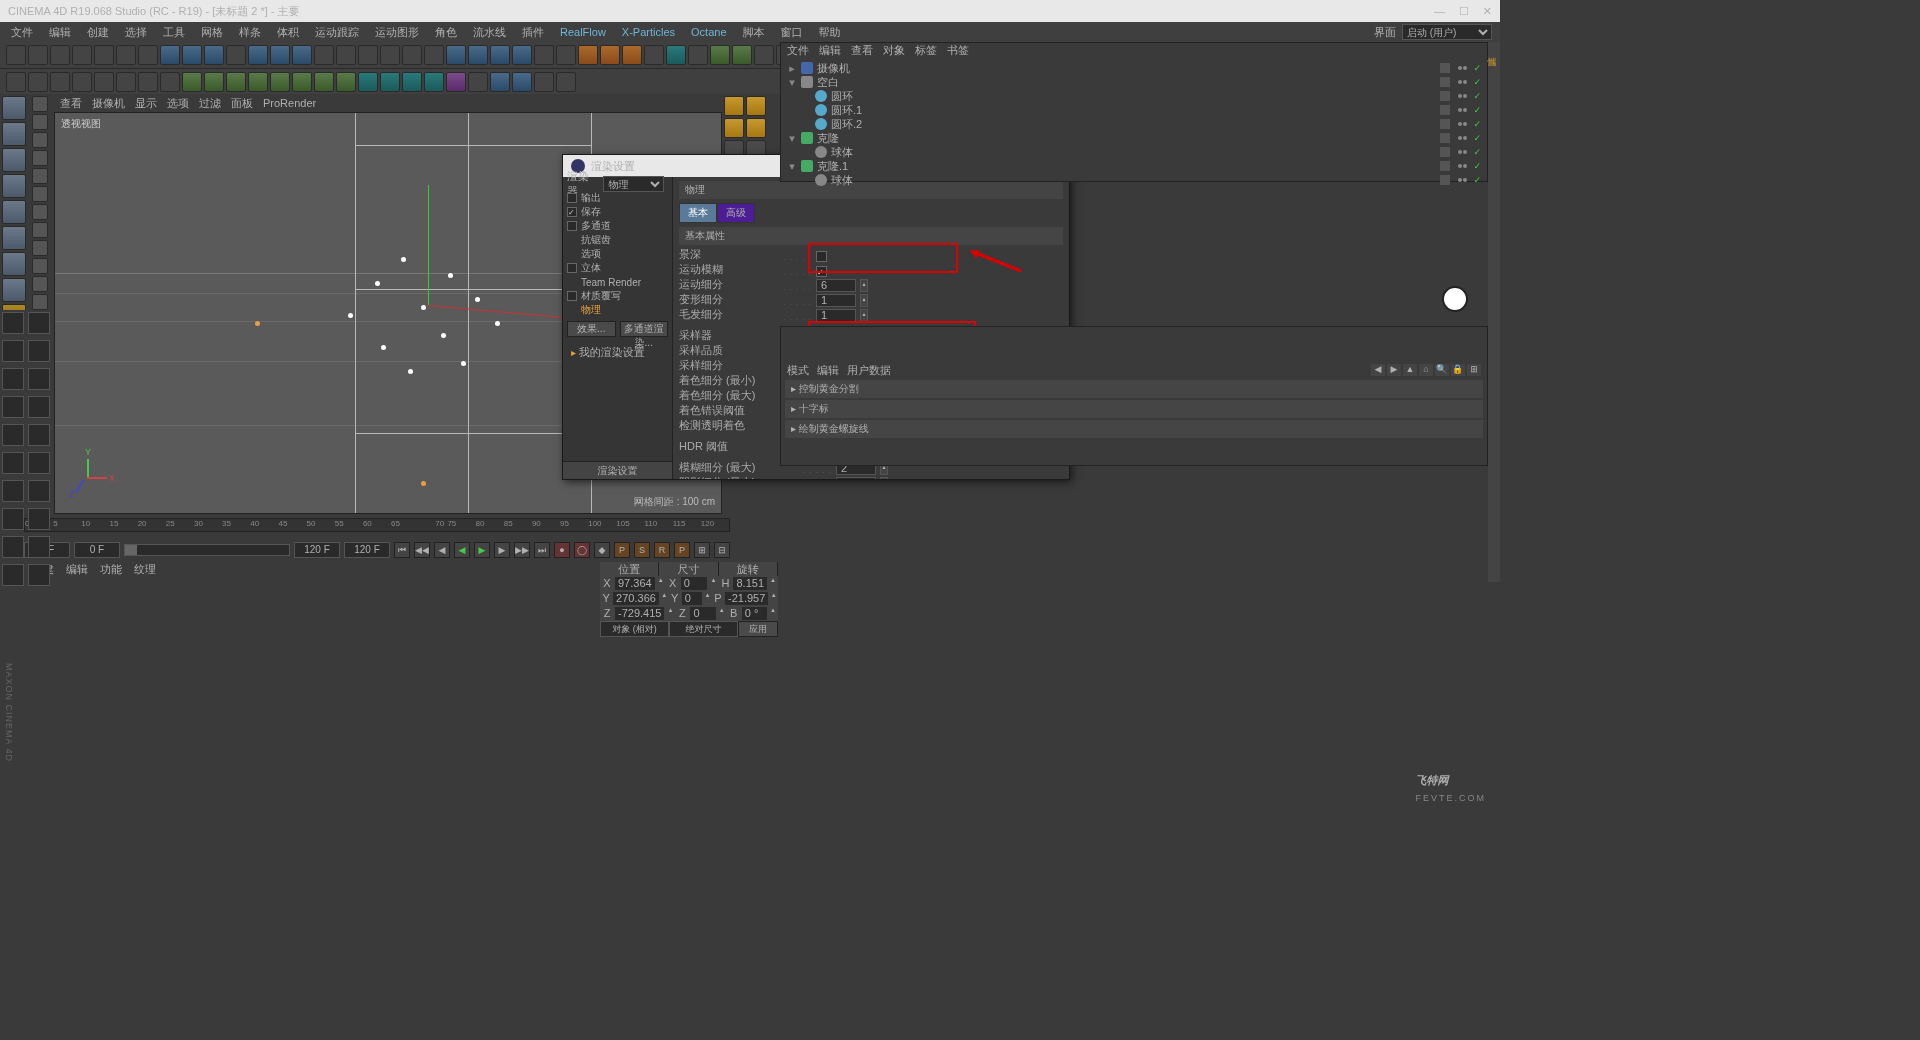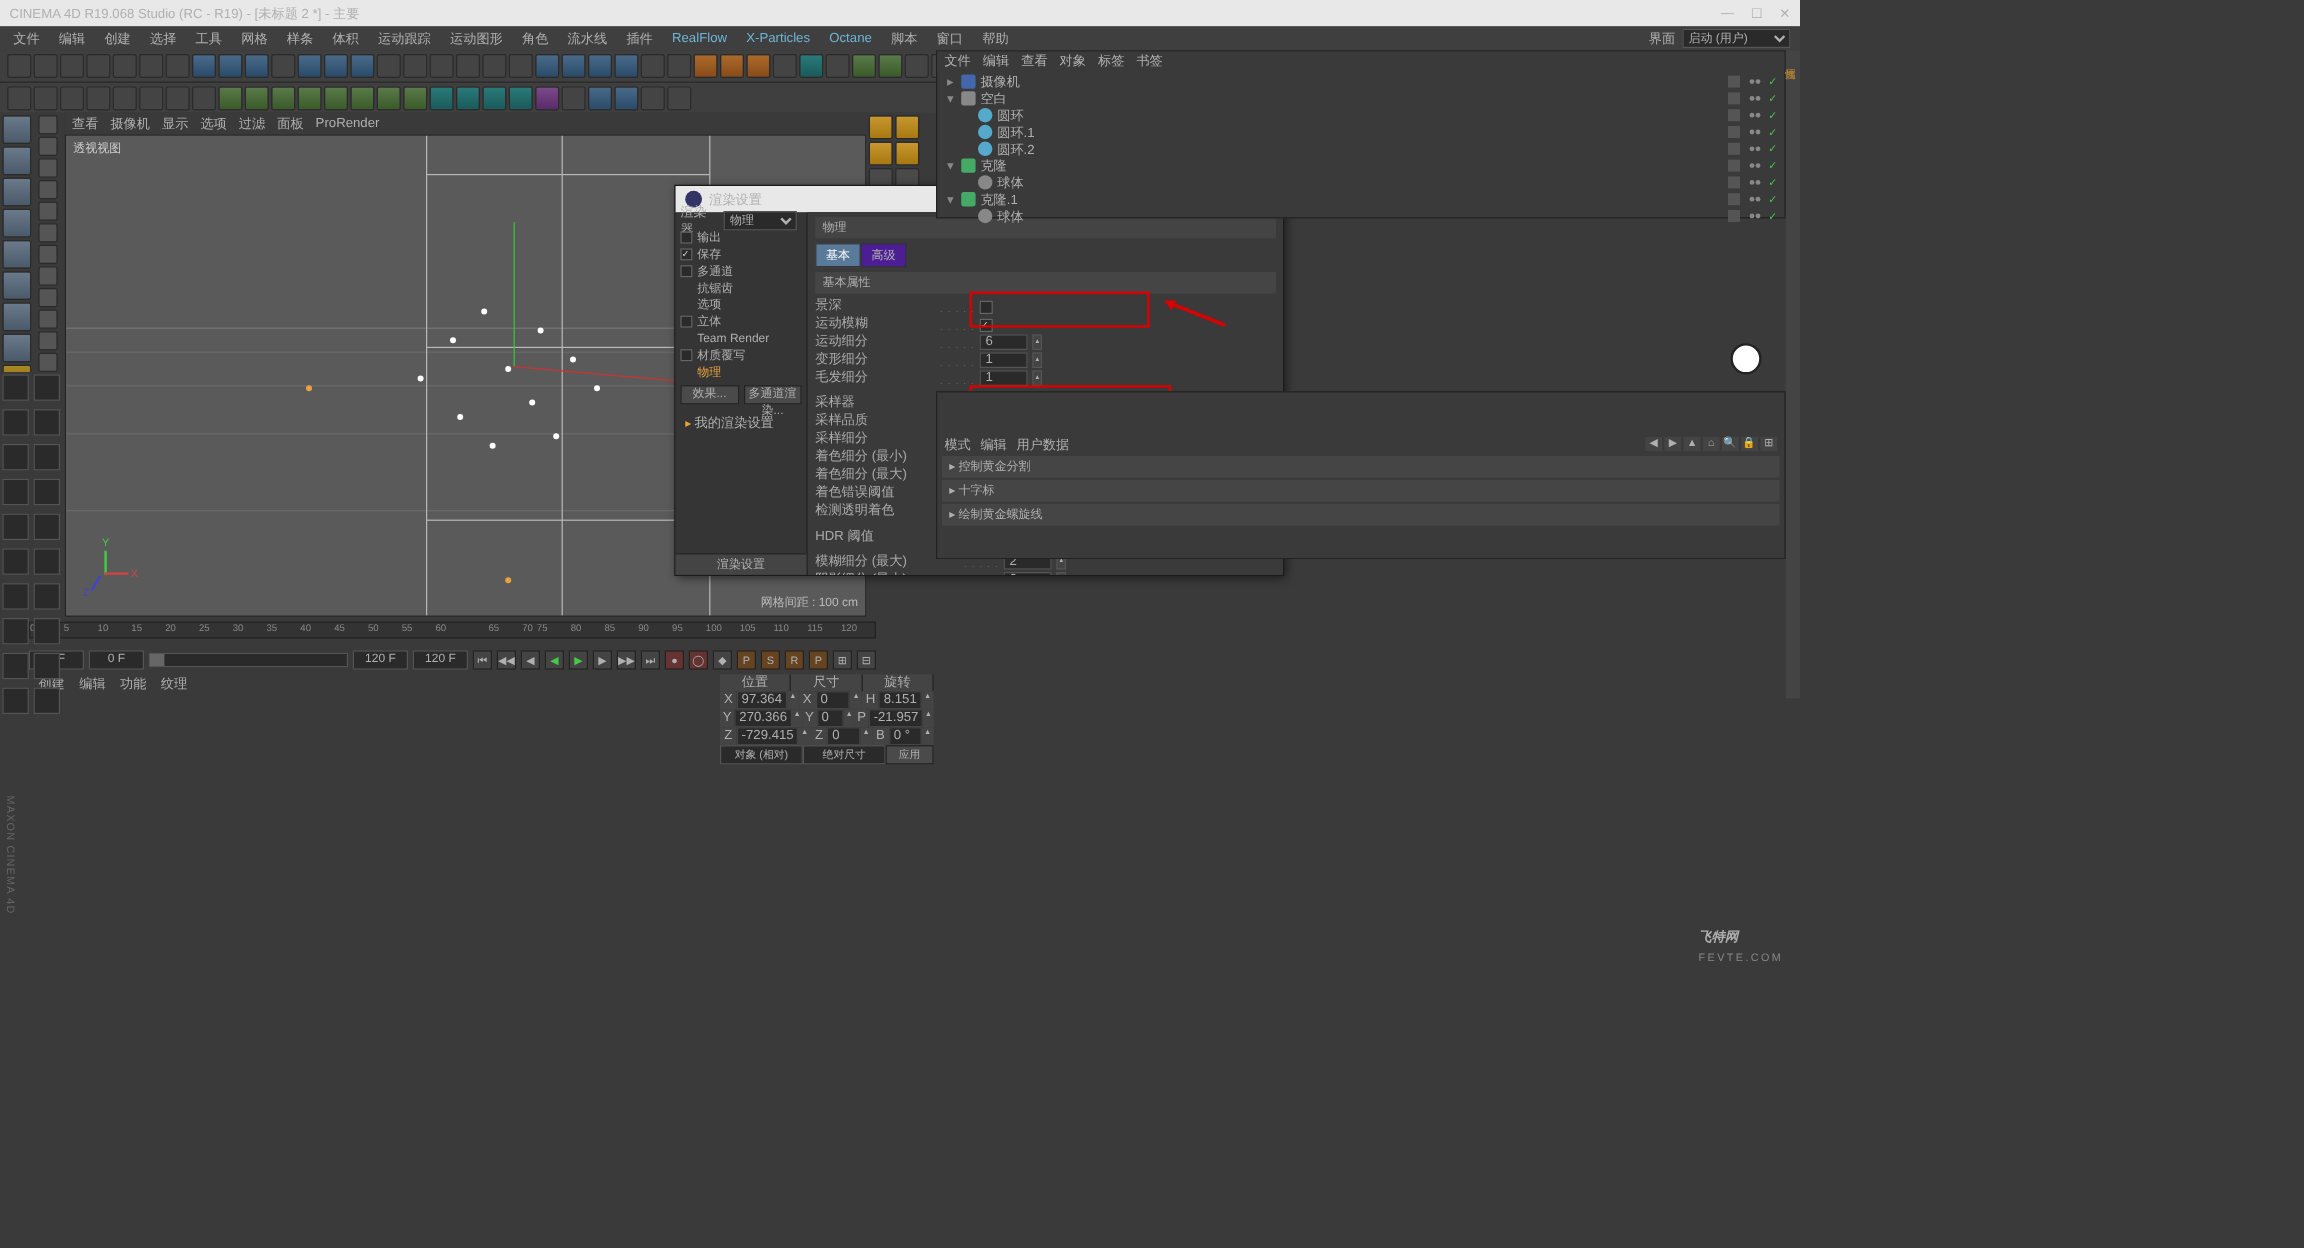--- a/index.html
+++ b/index.html
@@ -571,21 +571,21 @@
       <span class="tick" style="left: 12%;">15</span>
       <span class="tick" style="left: 16%;">20</span>
       <span class="tick" style="left: 20%;">25</span>
       <span class="tick" style="left: 24%;">30</span>
       <span class="tick" style="left: 28%;">35</span>
       <span class="tick" style="left: 32%;">40</span>
       <span class="tick" style="left: 36%;">45</span>
       <span class="tick" style="left: 40%;">50</span>
       <span class="tick" style="left: 44%;">55</span>
       <span class="tick" style="left: 48%;">60</span>
-      <span class="tick" style="left: 52%; margin-left: 16px;">65</span>
+      <span class="tick" style="left: 52%;">65</span>
       <span class="tick" style="left: 56%; margin-left: 16px;">70</span>
       <span class="tick" style="left: 60%;">75</span>
       <span class="tick" style="left: 64%;">80</span>
       <span class="tick" style="left: 68%;">85</span>
       <span class="tick" style="left: 72%;">90</span>
       <span class="tick" style="left: 76%;">95</span>
       <span class="tick" style="left: 80%;">100</span>
       <span class="tick" style="left: 84%;">105</span>
       <span class="tick" style="left: 88%;">110</span>
       <span class="tick" style="left: 92%;">115</span>

